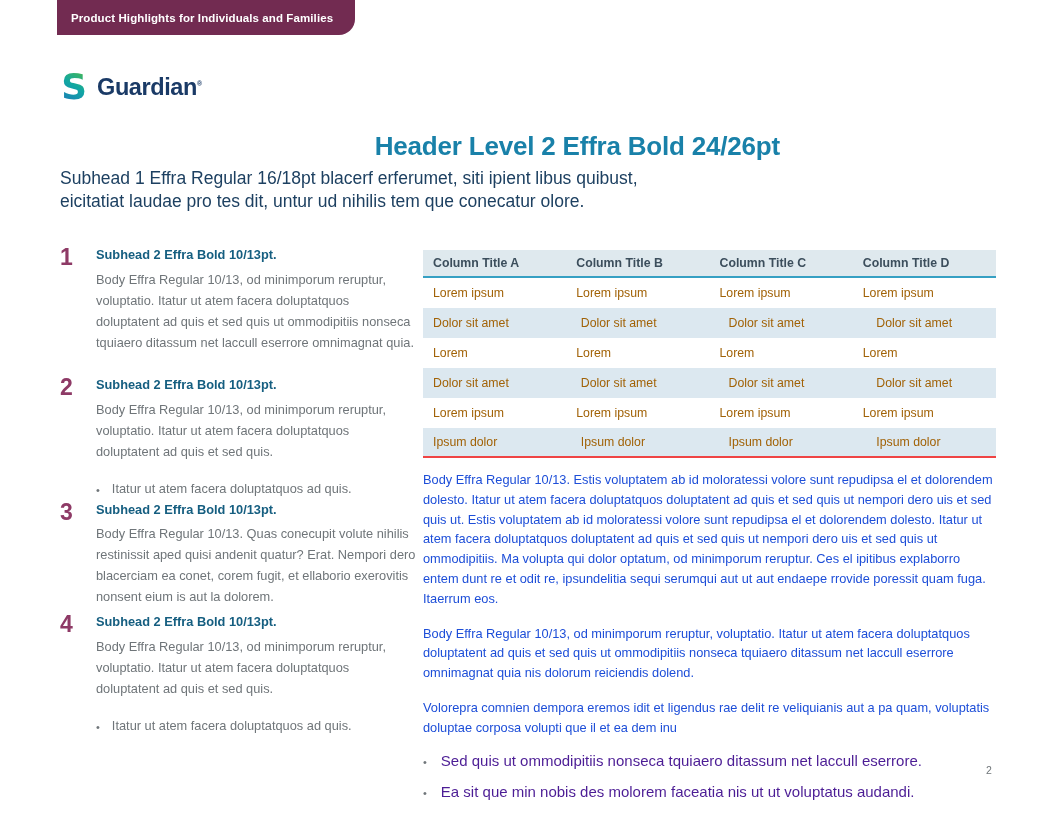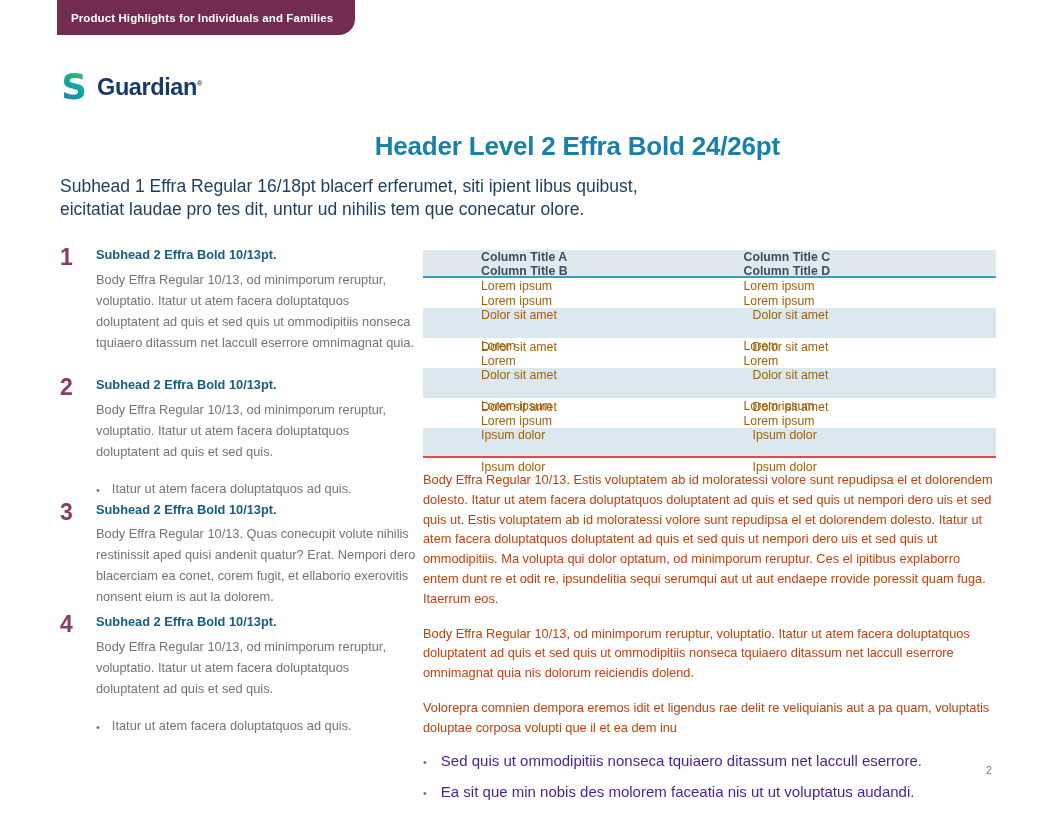--- a/index.html
+++ b/index.html
@@ -26,47 +26,47 @@
     letter-spacing:-0.4px; margin-left:7px; position:relative; top:1px;
   }
   .logo-reg { font-size:7px; vertical-align:super; color:#1A3A66; }
 
   
   .h2 {
     position:absolute; left:60px; top:131px; width:720px;
     font-size:26px; font-weight:bold; color:#1981A9; letter-spacing:-0.2px;text-align:right;
   }
   .subhead1 {
-    position:absolute; left:60px; top:175px; width:720px;
+    position:absolute; left:60px; top:167px; width:720px;
     font-size:17.5px; color:#1D4061; line-height:23px; font-weight:500;
   }
 
   
   .item { position:absolute; left:60px; width:356px; display:grid; grid-template-columns:36px 1fr; }
   .item-num { font-size:23px; font-weight:bold; color:#8E3A66; line-height:1; }
   .item-sub { font-size:12.8px; font-weight:bold; color:#155E80; margin-top:1px; }
   .item-body { font-size:12.8px; color:#6F7579; line-height:21px; margin-top:7px; width:320px; }
   .bullet-line { display:flex; font-size:12.8px; color:#6F7579; line-height:18px; margin-top:18px; }
   .bullet-line::before { content:"•"; font-size:11px; margin-right:12px; color:#6F7579; position:relative; top:1px; }
 
   
   .table { position:absolute; left:423px; top:250px; width:573px; }
-  .t-row { display:grid; grid-template-columns:1fr 1fr;padding-left:48px; }
+  .t-row { display:grid; grid-template-columns:1fr 1fr 1fr 1fr; }
   .t-head {
     background:#DFE9EE; border-bottom:2px solid #36A0C3; height:28px;
   }
   .t-head .t-cell { font-weight:bold; color:#3C4E5C; font-size:12.3px; }
   .t-cell { padding-left:10px; display:flex; align-items:center; font-size:12.3px; color:#a16207; }
   .t-body-row { height:30px; }
   .t-body-row.alt { background:#DCE8F0;gap:18px; }
   .t-last { border-bottom:2px solid #ef4444; }
 
   
   .right-text { position:absolute; left:423px; top:470px; width:575px; }
-  .para { font-size:12.8px; color:#c2410c; line-height:19.8px; margin-bottom:15px; }
+  .para { font-size:12.8px; color:#1d4ed8; line-height:19.8px; margin-bottom:15px; }
   .rbullet { display:flex; font-size:15px; color:#4c1d95; line-height:16px; margin-top:15px; }
   .rbullet::before { content:"•"; font-size:11px; margin-right:14px; color:#6F7579; position:relative; top:1px; }
 
   .page-num { position:absolute; left:986px; top:764px; font-size:10.5px; color:#6F7579; }
 </style>
 </head>
 <body>
 
 <div class="page">
 
@@ -128,22 +128,22 @@
       <div class="item-body">Body Effra Regular 10/13, od minimporum reruptur, voluptatio. Itatur ut atem facera doluptatquos doluptatent ad quis et sed quis.</div>
       <div class="bullet-line">
           <span>Itatur ut atem facera doluptatquos ad quis.</span>
         </div>
     </div>
   </div>
 
   <div class="table">
     <div class="t-row t-head">
       <div class="t-cell">Column Title A</div>
+      <div class="t-cell">Column Title B</div>
       <div class="t-cell">Column Title C</div>
-      <div class="t-cell">Column Title B</div>
       <div class="t-cell">Column Title D</div>
     </div>
     <div class="t-row t-body-row">
       <div class="t-cell">Lorem ipsum</div>
       <div class="t-cell">Lorem ipsum</div>
       <div class="t-cell">Lorem ipsum</div>
       <div class="t-cell">Lorem ipsum</div>
     </div>
     <div class="t-row t-body-row alt">
       <div class="t-cell">Dolor sit amet</div>

